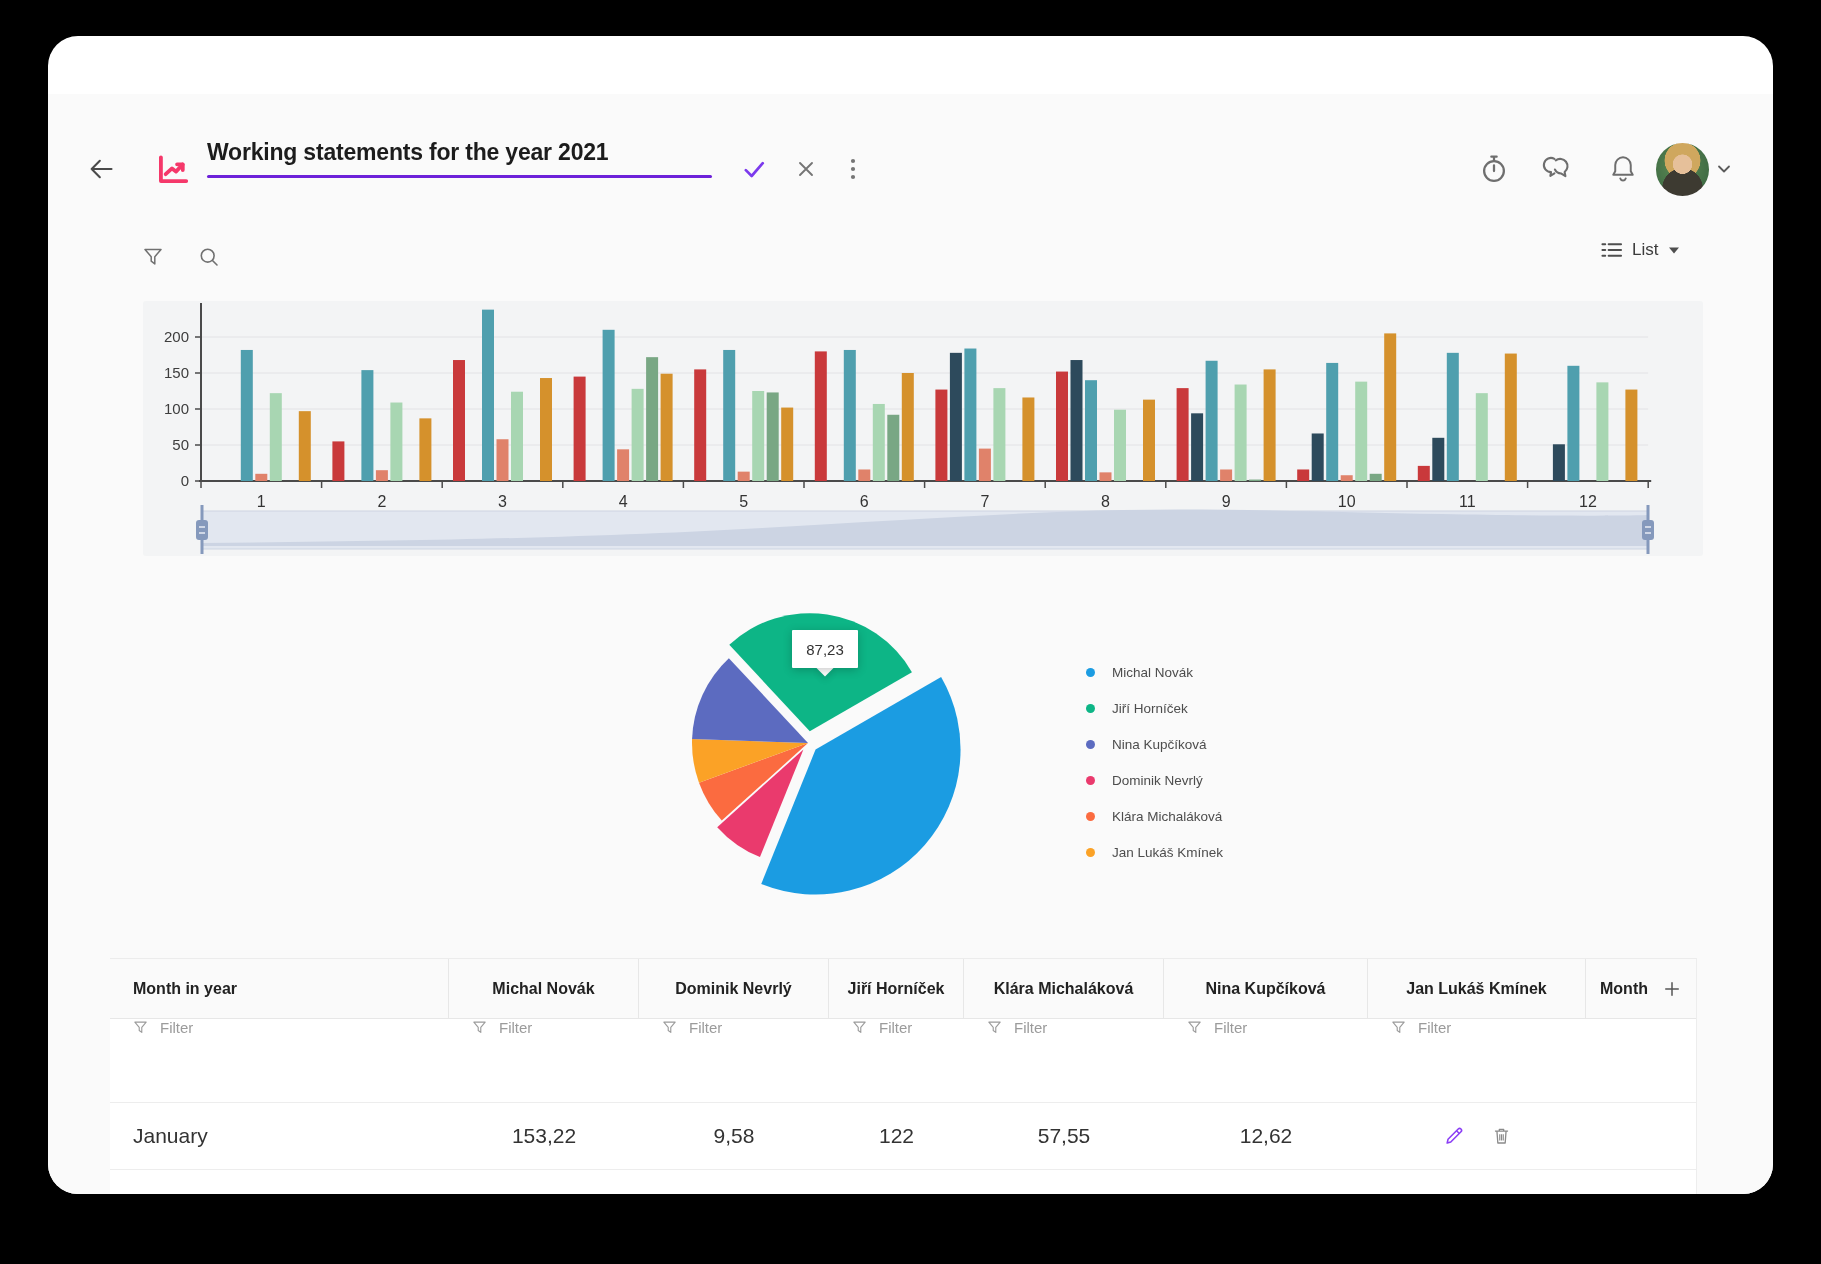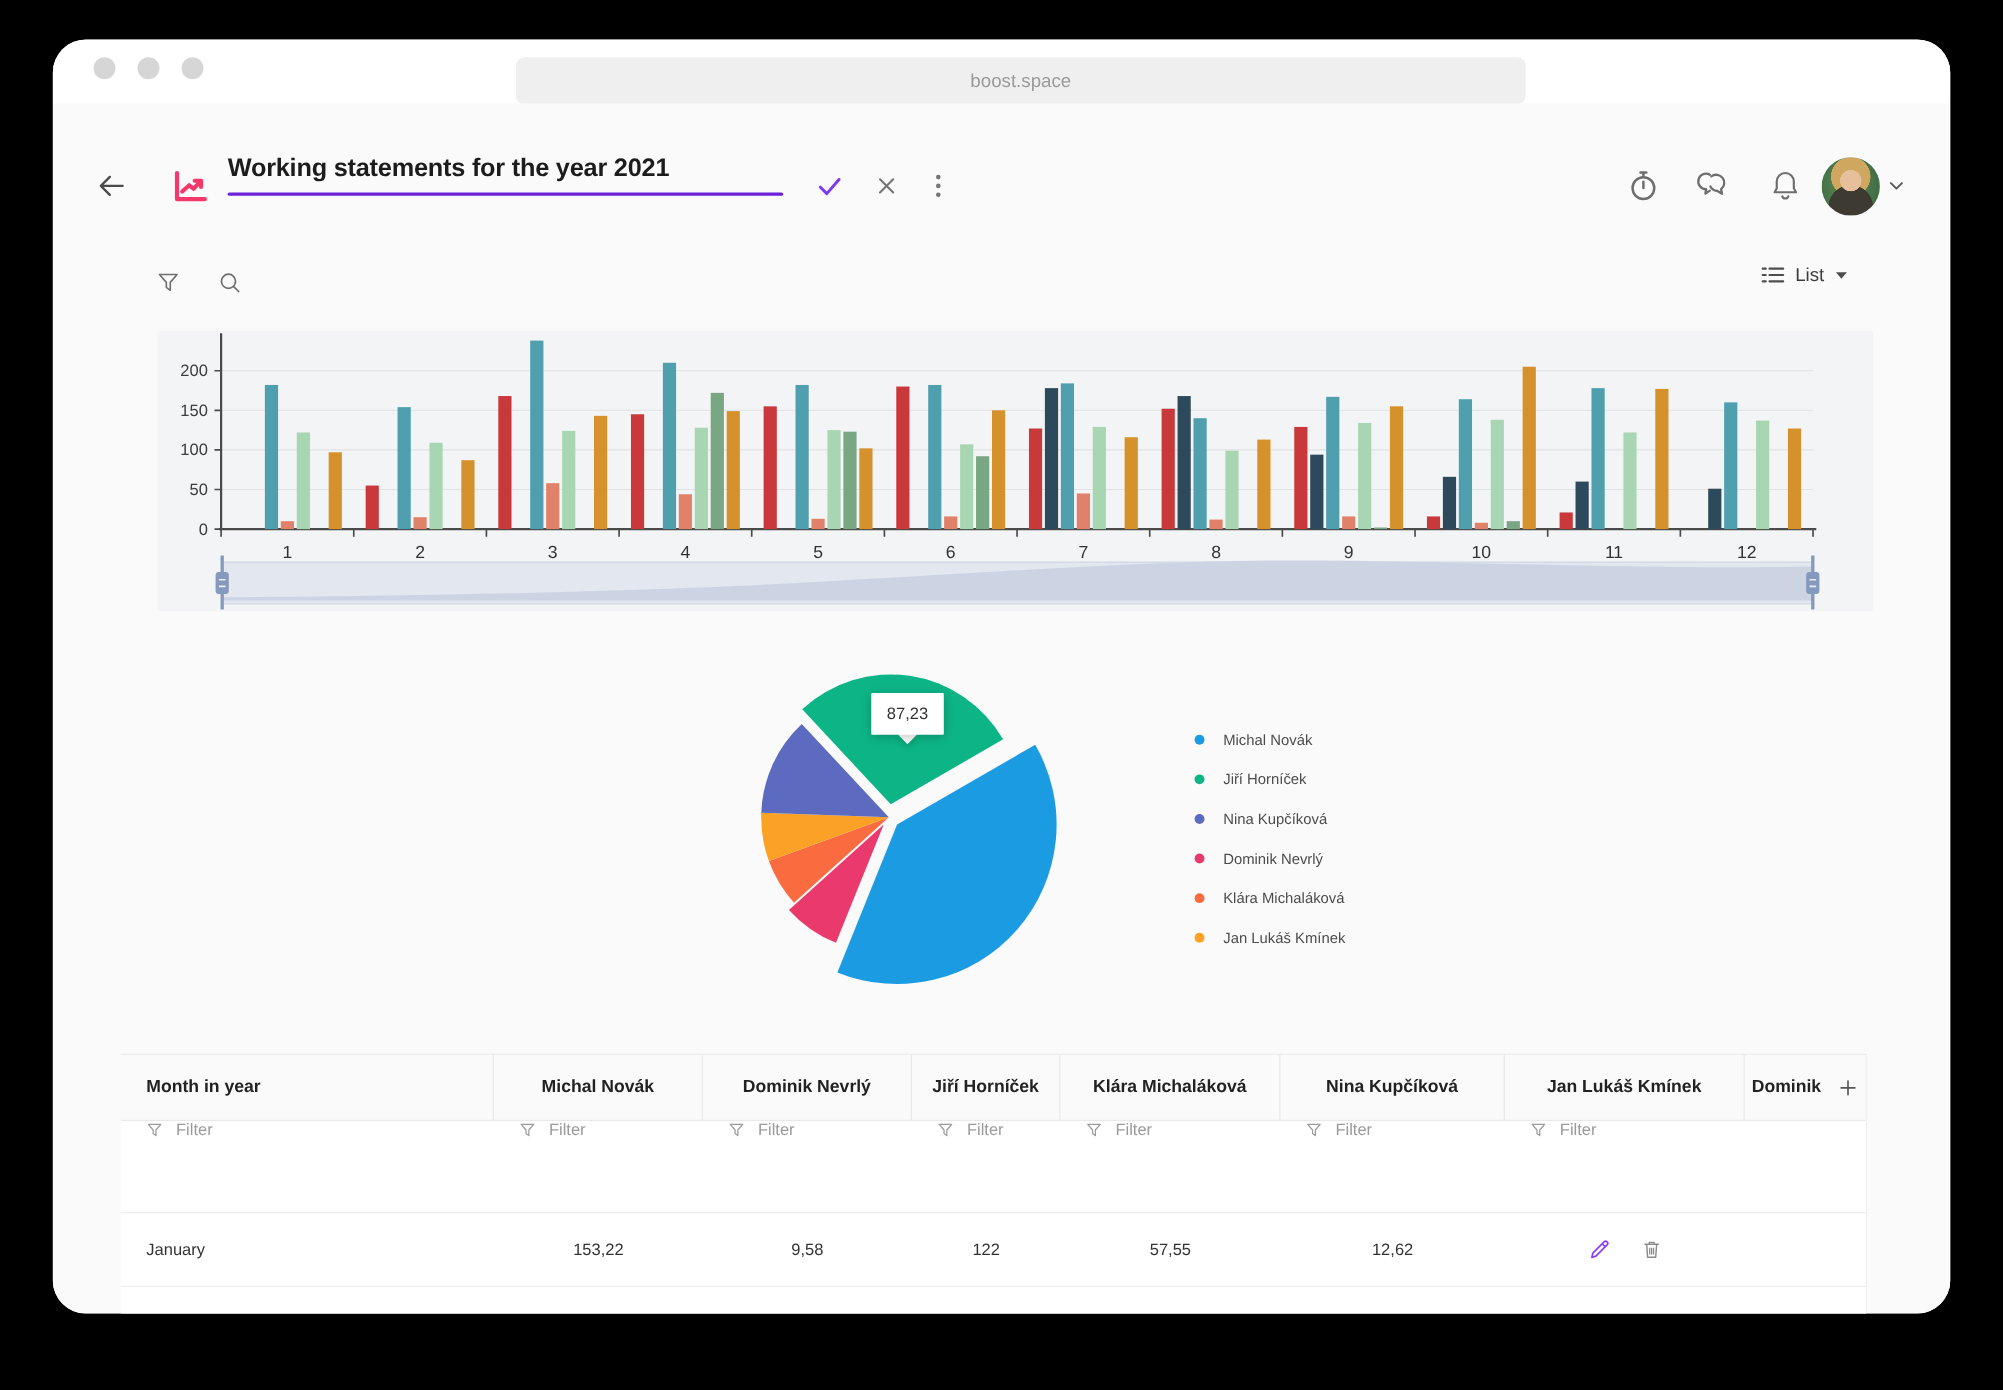--- a/index.html
+++ b/index.html
@@ -57,40 +57,32 @@
          border-right:1px solid #ededed;}
   .trow{display:grid;grid-template-columns:339px 190px 190px 135px 200px 204px 218px 110px;}
   .thead{height:59px;}
   .th{display:flex;align-items:center;justify-content:center;font-size:16px;font-weight:bold;
       color:#222;border-right:1px solid #e7e7e7;}
   .th:last-child{border-right:none;gap:14px;}
   .th.first{justify-content:flex-start;padding-left:23px;}
   .filter-row{background:#fff;height:83px;border-top:1px solid #e7e7e7;}
   .fcell{display:flex;align-items:flex-start;gap:11px;padding-left:22px;color:#9b9b9b;font-size:15px;}
   .data-row{background:#fff;height:66px;border-top:1px solid #ededed;border-bottom:1px solid #ededed;}
-  .td{display:flex;align-items:center;justify-content:center;font-size:15px;color:#333;}
+  .td{display:flex;align-items:center;justify-content:center;font-size:21px;color:#333;}
   .td.first{justify-content:flex-start;padding-left:23px;}
   .td.action{gap:26px;}
   .row-stub{background:#fff;height:30px;}
   svg{display:block;}
 </style>
 </head>
 <body>
 
 <div class="stage">
   <div class="window">
 
-    <div class="browser-bar">
-      <div class="dot" style="left:37px"></div>
-      <div class="dot" style="left:77px"></div>
-      <div class="dot" style="left:117px"></div>
-      <div class="url-pill">
-        <span>boost.space</span>
-      </div>
-    </div>
 
     <div class="content">
 
       <div class="hdr-ico back">
         <svg width="28" height="28" viewBox="0 0 24 24">
           <path d="M21 12H4M11 5l-7 7 7 7" fill="none" stroke="#4a4a4a" stroke-width="1.8" stroke-linecap="round" stroke-linejoin="round"></path>
         </svg>
       </div>
       <div class="hdr-ico chart-ic">
         <svg width="38" height="38" viewBox="0 0 24 24">
@@ -333,21 +325,21 @@
       <div class="table">
         <div class="trow thead">
           <div class="th first">Month in year</div>
           <div class="th">Michal Novák</div>
           <div class="th">Dominik Nevrlý</div>
           <div class="th">Jiří Horníček</div>
           <div class="th">Klára Michaláková</div>
           <div class="th">Nina Kupčíková</div>
           <div class="th">Jan Lukáš Kmínek</div>
           <div class="th">
-            <span>Dominik</span>
+            <span>Month</span>
             <svg width="20" height="20" viewBox="0 0 24 24">
               <path d="M12 4.5v15M4.5 12h15" stroke="#555" stroke-width="1.8" stroke-linecap="round"></path>
             </svg>
           </div>
         </div>
 
         <div class="trow filter-row">
           <div class="fcell">
             <svg width="17" height="17" viewBox="0 0 24 24">
               <path d="M4 4.5h16l-6.2 7.2v7.2l-3.6-2.7v-4.5L4 4.5z" fill="none" stroke="#9b9b9b" stroke-width="1.6" stroke-linejoin="round"></path>

